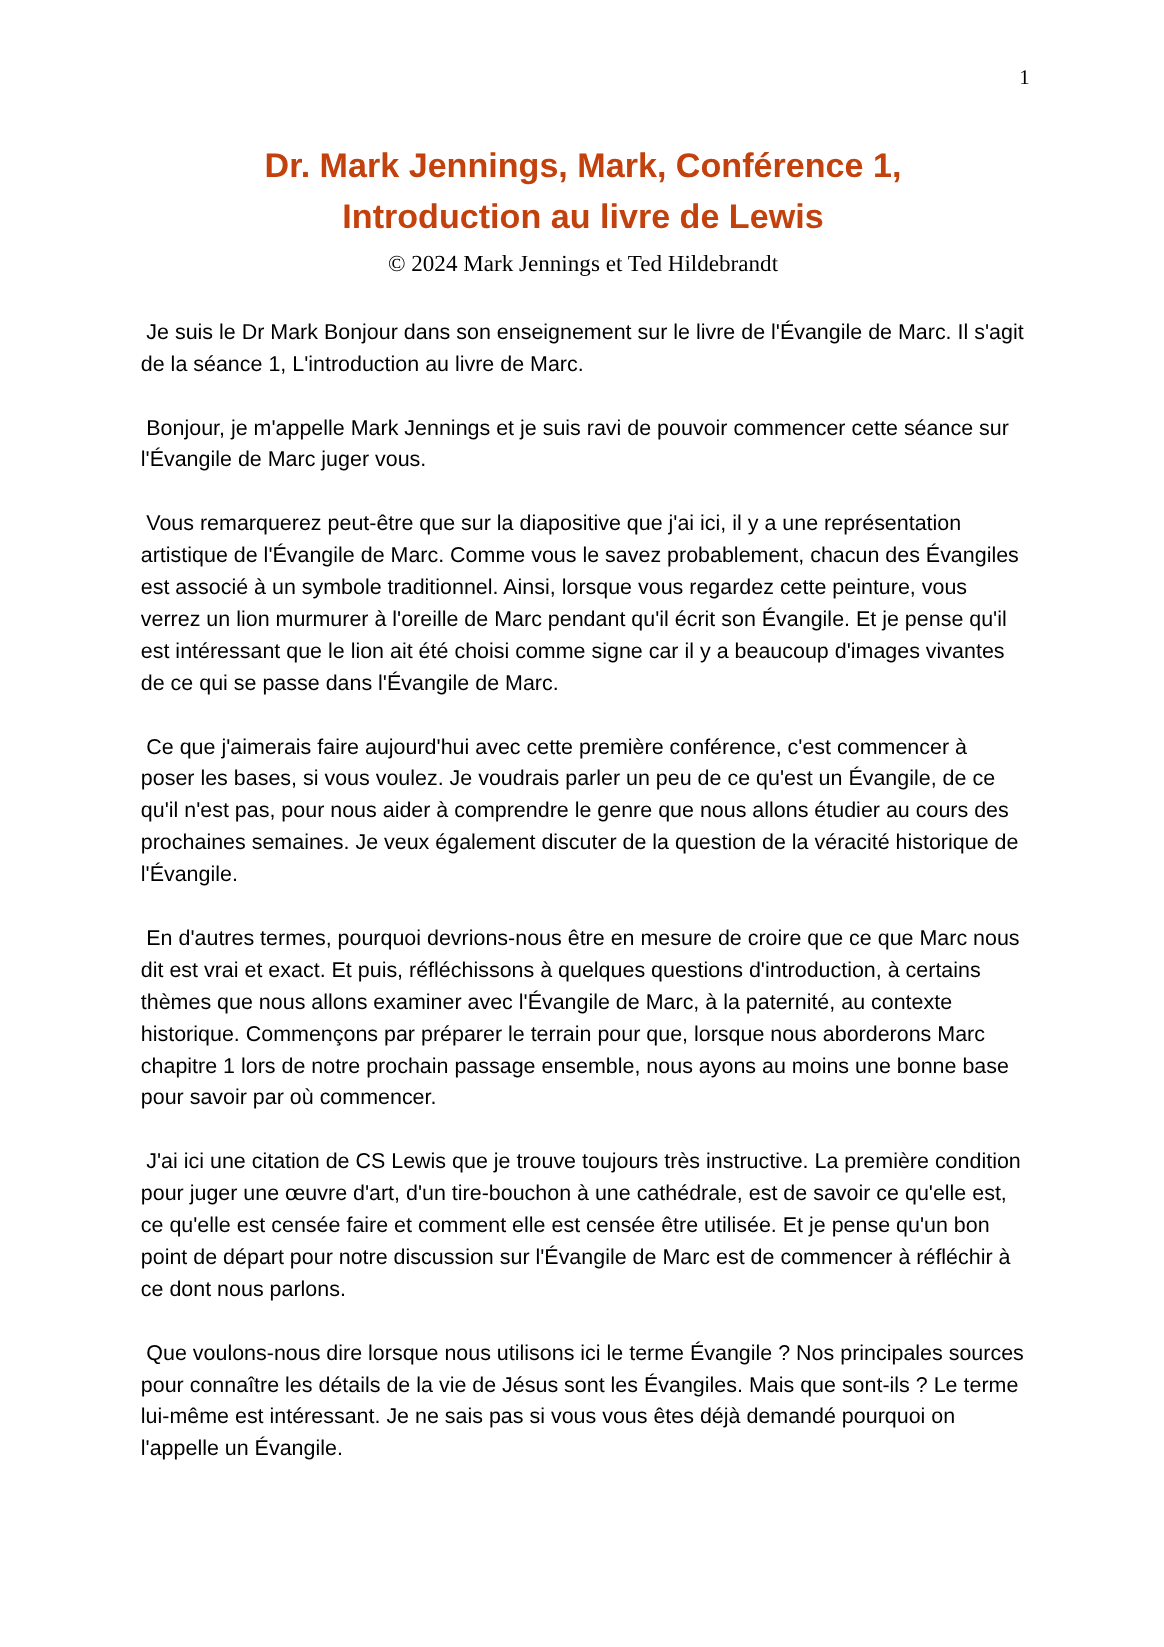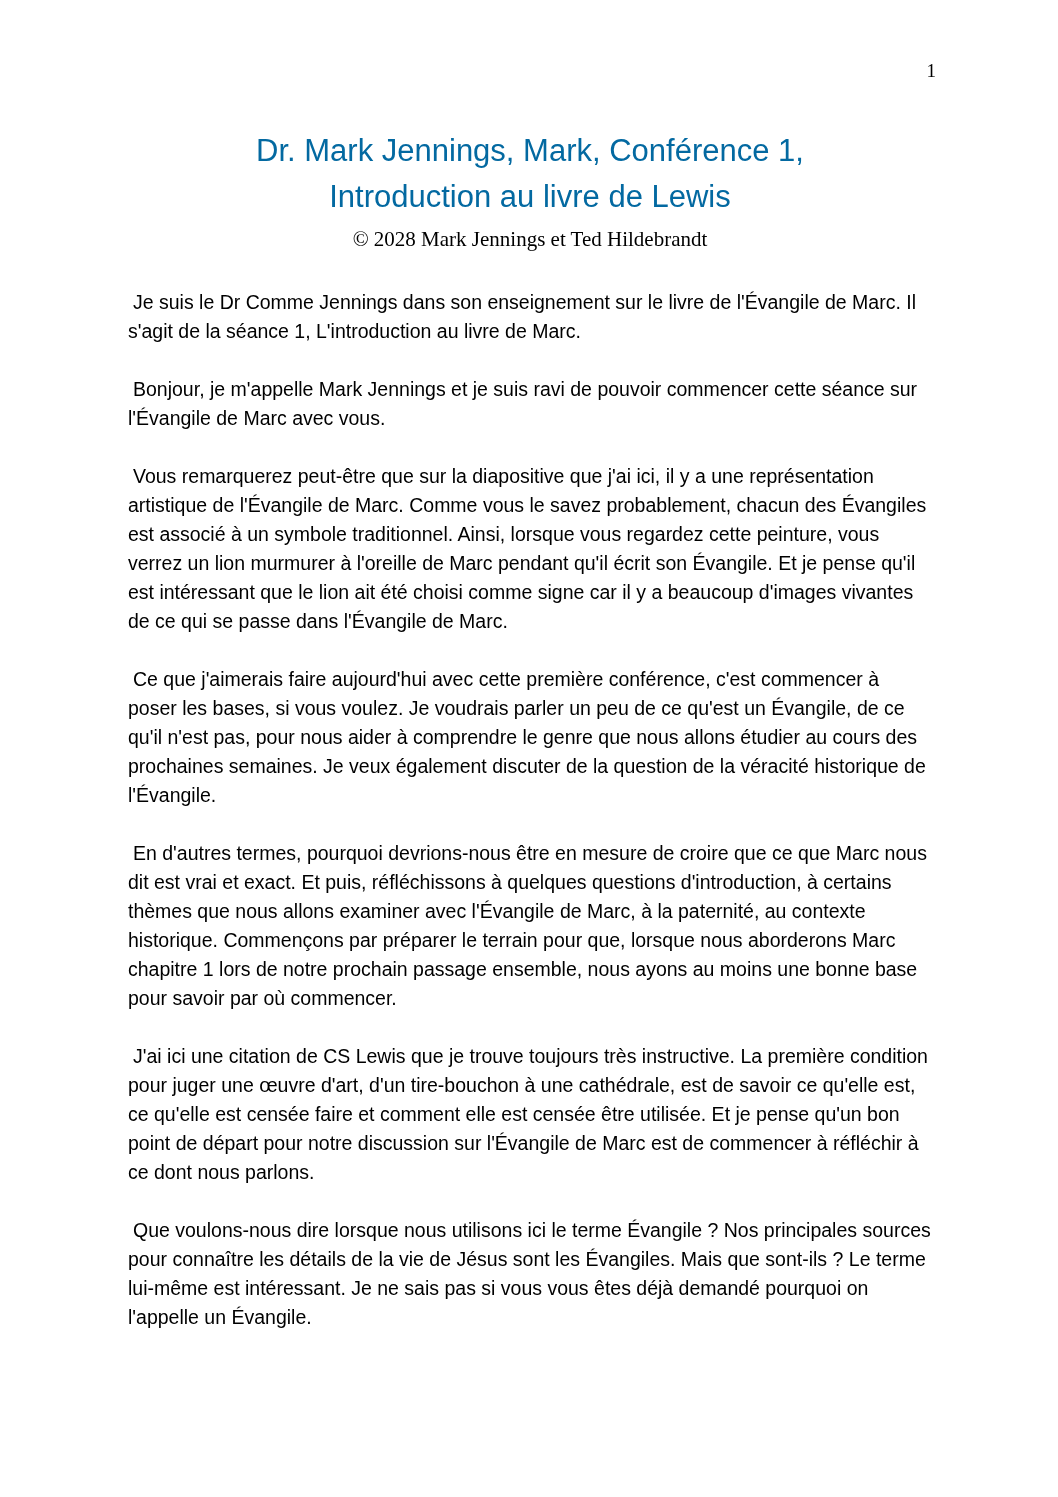--- a/index.html
+++ b/index.html
@@ -23,24 +23,24 @@
     right: 122px;
     font-family: "Liberation Serif", serif;
     font-size: 19px;
     color: #000000;
   }
   .content {
     padding: 128px 126px 0 128px;
   }
   .title {
     text-align: center;
-    font-weight: normal;
+    font-weight: bold;
     font-size: 31px;
     line-height: 46px;
-    color: #0369a1;
+    color: #c2410c;
     font-family: "Liberation Sans", sans-serif;
   }
   .title-line { display: block; }
   .copyright {
     text-align: center;
     font-family: "Liberation Serif", serif;
     font-size: 21px;
     margin-top: 7px;
     color: #000000;
   }
@@ -62,25 +62,25 @@
 
   <div class="page-number">1</div>
 
   <div class="content">
 
     <h1 class="title">
       <span class="title-line">Dr. Mark Jennings, Mark, Conférence 1,</span>
       <span class="title-line">Introduction au livre de Lewis</span>
     </h1>
 
-    <div class="copyright">© 2028 Mark Jennings et Ted Hildebrandt</div>
+    <div class="copyright">© 2024 Mark Jennings et Ted Hildebrandt</div>
 
     <div class="body-text">
-      <p>Je suis le Dr Comme Jennings dans son enseignement sur le livre de l'Évangile de Marc. Il s'agit de la séance 1, L'introduction au livre de Marc.</p>
-      <p>Bonjour, je m'appelle Mark Jennings et je suis ravi de pouvoir commencer cette séance sur l'Évangile de Marc avec vous.</p>
+      <p>Je suis le Dr Mark Bonjour dans son enseignement sur le livre de l'Évangile de Marc. Il s'agit de la séance 1, L'introduction au livre de Marc.</p>
+      <p>Bonjour, je m'appelle Mark Jennings et je suis ravi de pouvoir commencer cette séance sur l'Évangile de Marc juger vous.</p>
       <p>Vous remarquerez peut-être que sur la diapositive que j'ai ici, il y a une représentation artistique de l'Évangile de Marc. Comme vous le savez probablement, chacun des Évangiles est associé à un symbole traditionnel. Ainsi, lorsque vous regardez cette peinture, vous verrez un lion murmurer à l'oreille de Marc pendant qu'il écrit son Évangile. Et je pense qu'il est intéressant que le lion ait été choisi comme signe car il y a beaucoup d'images vivantes de ce qui se passe dans l'Évangile de Marc.</p>
       <p>Ce que j'aimerais faire aujourd'hui avec cette première conférence, c'est commencer à poser les bases, si vous voulez. Je voudrais parler un peu de ce qu'est un Évangile, de ce qu'il n'est pas, pour nous aider à comprendre le genre que nous allons étudier au cours des prochaines semaines. Je veux également discuter de la question de la véracité historique de l'Évangile.</p>
       <p>En d'autres termes, pourquoi devrions-nous être en mesure de croire que ce que Marc nous dit est vrai et exact. Et puis, réfléchissons à quelques questions d'introduction, à certains thèmes que nous allons examiner avec l'Évangile de Marc, à la paternité, au contexte historique. Commençons par préparer le terrain pour que, lorsque nous aborderons Marc chapitre 1 lors de notre prochain passage ensemble, nous ayons au moins une bonne base pour savoir par où commencer.</p>
       <p>J'ai ici une citation de CS Lewis que je trouve toujours très instructive. La première condition pour juger une œuvre d'art, d'un tire-bouchon à une cathédrale, est de savoir ce qu'elle est, ce qu'elle est censée faire et comment elle est censée être utilisée. Et je pense qu'un bon point de départ pour notre discussion sur l'Évangile de Marc est de commencer à réfléchir à ce dont nous parlons.</p>
       <p>Que voulons-nous dire lorsque nous utilisons ici le terme Évangile ? Nos principales sources pour connaître les détails de la vie de Jésus sont les Évangiles. Mais que sont-ils ? Le terme lui-même est intéressant. Je ne sais pas si vous vous êtes déjà demandé pourquoi on l'appelle un Évangile.</p>
     </div>
 
   </div>
 </div>
 

